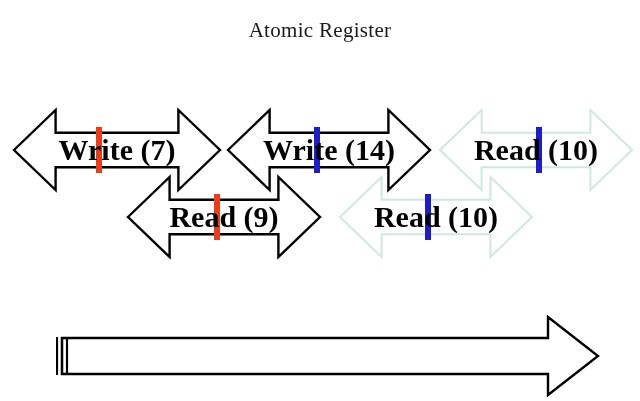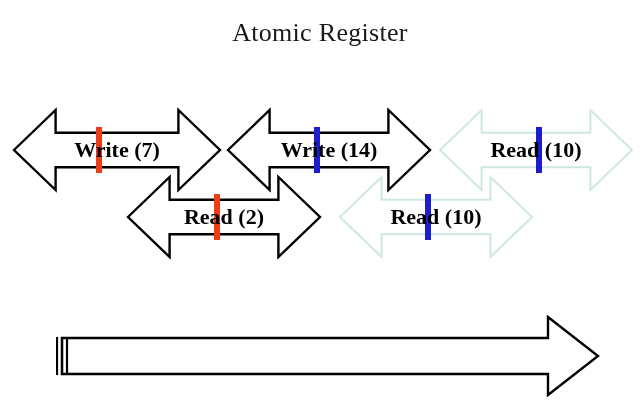--- a/index.html
+++ b/index.html
@@ -15,21 +15,21 @@
     overflow: hidden;
     font-family: "Liberation Serif", "DejaVu Serif", serif;
   }
   #title {
     position: absolute;
     left: 0;
     top: 18px;
     width: 640px;
     text-align: center;
     font-family: "Liberation Serif", "DejaVu Serif", serif;
-    font-size: 26px;
+    font-size: 21px;
     font-weight: 400;
     color: #1a1a1a;
     letter-spacing: 0.3px;
   }
   .op {
     position: absolute;
   }
   .op svg {
     display: block;
     overflow: visible;
@@ -37,21 +37,21 @@
   .op-label {
     position: absolute;
     left: 0;
     top: 0;
     width: 100%;
     height: 100%;
     display: flex;
     align-items: center;
     justify-content: center;
     font-family: "Liberation Serif", "DejaVu Serif", serif;
-    font-size: 22px;
+    font-size: 30px;
     font-weight: bold;
     color: #000000;
     white-space: nowrap;
     pointer-events: none;
   }
   .marker {
     position: absolute;
     width: 6px;
     border-radius: 0;
   }
@@ -87,21 +87,21 @@
           <path d="M 0 40 L 41.6 0 L 41.6 22.8 L 150.4 22.8 L 150.4 0 L 192 40 L 150.4 80 L 150.4 57.2 L 41.6 57.2 L 41.6 80 Z" fill="#ffffff" stroke="#cfe8df" stroke-width="2" stroke-linejoin="miter"></path>
         </svg>
         <div class="marker" style="background: rgb(29, 29, 205); left: 96px; top: 17.2px; height: 45.6px;"></div>
         <div class="op-label">Read (10)</div>
       </div>
       <div class="op" style="left: 128px; top: 177px; width: 192px; height: 80px;">
         <svg width="192" height="80" viewBox="0 0 192 80">
           <path d="M 0 40 L 41.6 0 L 41.6 22.8 L 150.4 22.8 L 150.4 0 L 192 40 L 150.4 80 L 150.4 57.2 L 41.6 57.2 L 41.6 80 Z" fill="#ffffff" stroke="#000000" stroke-width="2.4" stroke-linejoin="miter"></path>
         </svg>
         <div class="marker" style="background: rgb(239, 60, 24); left: 86.4px; top: 17.2px; height: 45.6px;"></div>
-        <div class="op-label">Read (2)</div>
+        <div class="op-label">Read (9)</div>
       </div>
       <div class="op" style="left: 340px; top: 177px; width: 192px; height: 80px;">
         <svg width="192" height="80" viewBox="0 0 192 80">
           <path d="M 0 40 L 41.6 0 L 41.6 22.8 L 150.4 22.8 L 150.4 0 L 192 40 L 150.4 80 L 150.4 57.2 L 41.6 57.2 L 41.6 80 Z" fill="#ffffff" stroke="#cfe8df" stroke-width="2" stroke-linejoin="miter"></path>
         </svg>
         <div class="marker" style="background: rgb(29, 29, 205); left: 85.44px; top: 17.2px; height: 45.6px;"></div>
         <div class="op-label">Read (10)</div>
       </div>
     </div>
 

